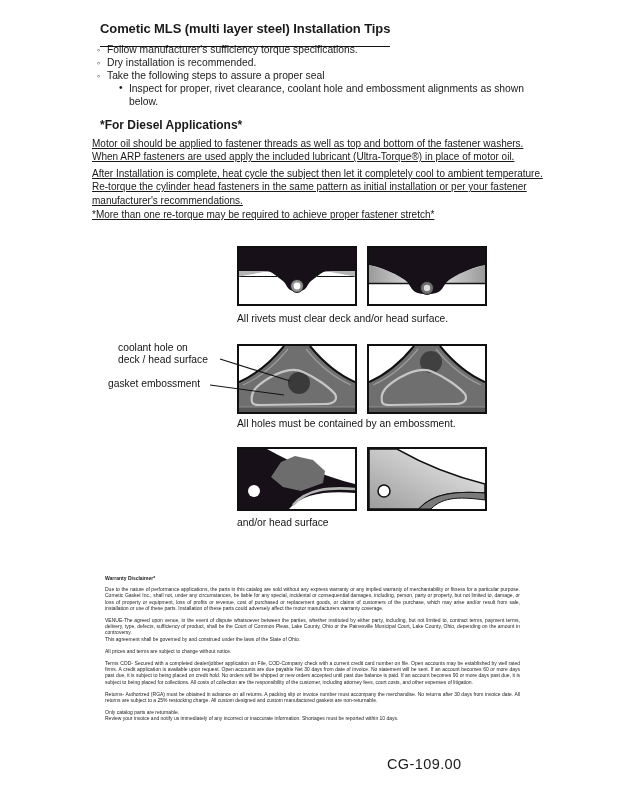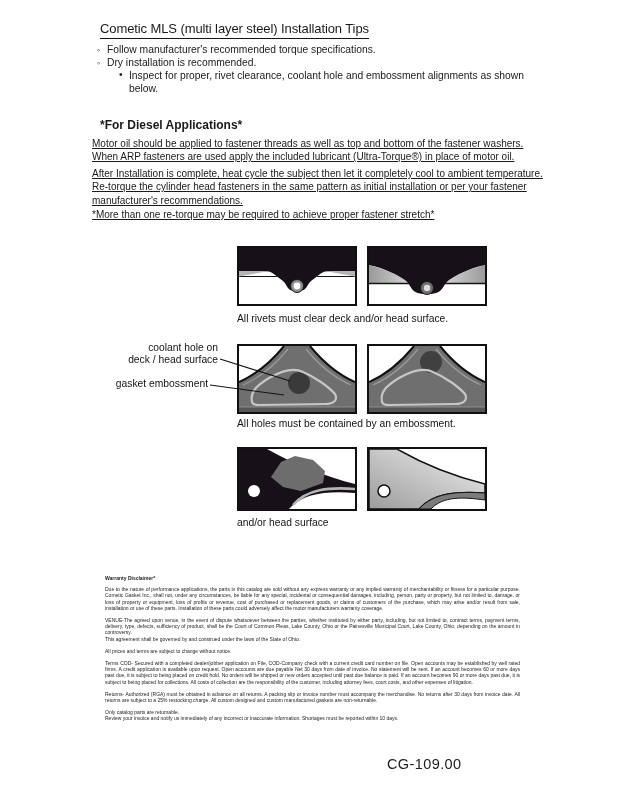--- a/index.html
+++ b/index.html
@@ -3,57 +3,58 @@
 <meta charset="utf-8">
 <style>
   html,body{margin:0;padding:0;}
   body{
     width:618px;height:800px;position:relative;background:#ffffff;
     font-family:"Liberation Sans", sans-serif;color:#1a1a1a;overflow:hidden;
   }
   .abs{position:absolute;}
   
   .title{
-    left:100px;top:21px;font-size:13px;font-weight:normal;letter-spacing:-0.1px;
-    border-bottom:1.6px solid #141414;padding-bottom:2px;display:inline-block;
+    left:100px;top:21px;font-size:13px;font-weight:bold;letter-spacing:-0.1px;
+    border-bottom:1.6px solid #141414;padding-bottom:10px;display:inline-block;
   }
   
   .bullets{left:97px;top:44px;width:440px;font-size:10.3px;line-height:12.9px;}
   .bullet{position:relative;padding-left:10px;}
   .bullet::before{content:"\25E6";position:absolute;left:0;top:0;font-size:9px;}
   .subbullet{position:relative;padding-left:10px;margin-left:22px;}
   .subbullet::before{content:"\2022";position:absolute;left:0;top:-1px;}
   
   .diesel-h{left:100px;top:118px;font-size:12px;font-weight:bold;}
   .para{left:92px;width:452px;font-size:10px;line-height:13.4px;text-decoration:underline;}
   .p1{top:137px;}
   .p2{top:167px;}
   .p3{top:208px;}
   
   .rw-label{width:120px;text-align:center;font-size:13.5px;letter-spacing:0.3px;color:#111;margin-top:44px;}
   .panel{width:116px;height:auto;border:2px solid #101010;background:#fff;line-height:0;}
   .caption{font-size:10.3px;line-height:13px;color:#141414;}
   
-  .ptr-label{font-size:10.3px;line-height:11.5px;text-align:right;color:#141414;}
+  .ptr-label{font-size:10.3px;line-height:11.5px;color:#141414;}
   .overlay{pointer-events:none;z-index:6;}
   
   .fineprint{left:105px;top:575px;width:415px;font-size:5px;line-height:6.2px;color:#232323;text-align:justify;}
   .fineprint .fp-h{font-weight:bold;margin-bottom:5px;text-align:left;}
   .fineprint p{margin:0 0 6px 0;}
   .fineprint p.tight{margin-bottom:0;}
   .footer-code{left:387px;top:756px;font-size:14.5px;letter-spacing:0.4px;color:#1c1c1c;text-align:center;}
 </style>
 </head>
 <body>
 
 <div class="abs title">Cometic MLS (multi layer steel) Installation Tips</div>
 
 <div class="abs bullets">
-  <div class="bullet">Follow manufacturer's recommended torque specifications.</div>
+  <div class="bullet">Follow manufacturer's sufficiency torque specifications.</div>
   <div class="bullet">Dry installation is recommended.</div>
+  <div class="bullet">Take the following steps to assure a proper seal</div>
   <div class="subbullet">Inspect for proper, rivet clearance, coolant hole and embossment alignments as shown below.</div>
 </div>
 
 <div class="abs diesel-h">*For Diesel Applications*</div>
 <div class="abs para p1">Motor oil should be applied to fastener threads as well as top and bottom of the fastener washers. When ARP fasteners are used apply the included lubricant (Ultra-Torque®) in place of motor oil.</div>
 <div class="abs para p2">After Installation is complete, heat cycle the subject then let it completely cool to ambient temperature. Re-torque the cylinder head fasteners in the same pattern as initial installation or per your fastener manufacturer's recommendations.</div>
 <div class="abs para p3">*More than one re-torque may be required to achieve proper fastener stretch*</div>
 
 <div class="abs rw-label" style="left:237px;top:229px;">RIGHT</div>
 <div class="abs rw-label" style="left:367px;top:229px;">WRONG</div>

